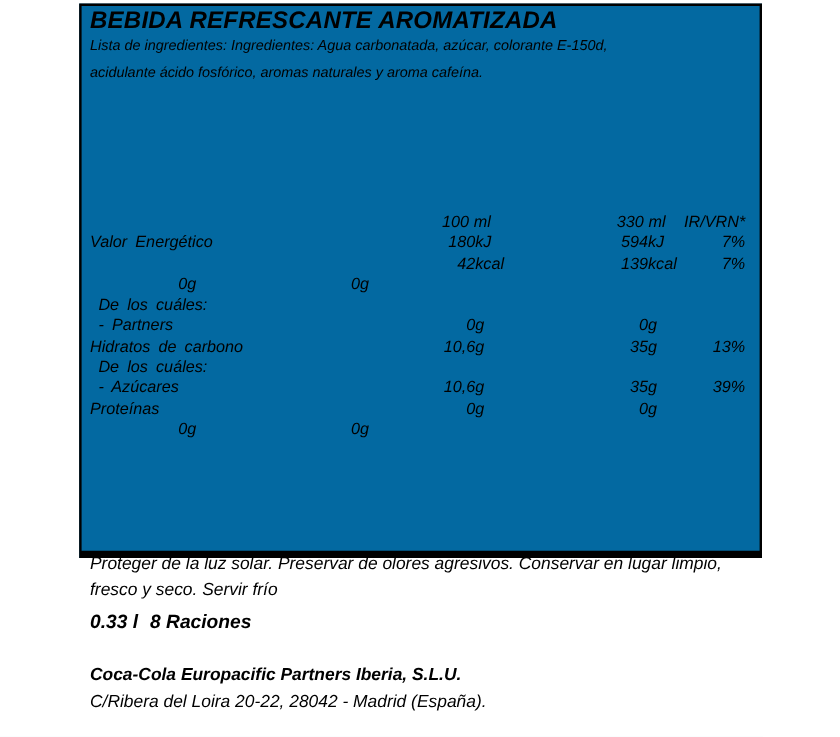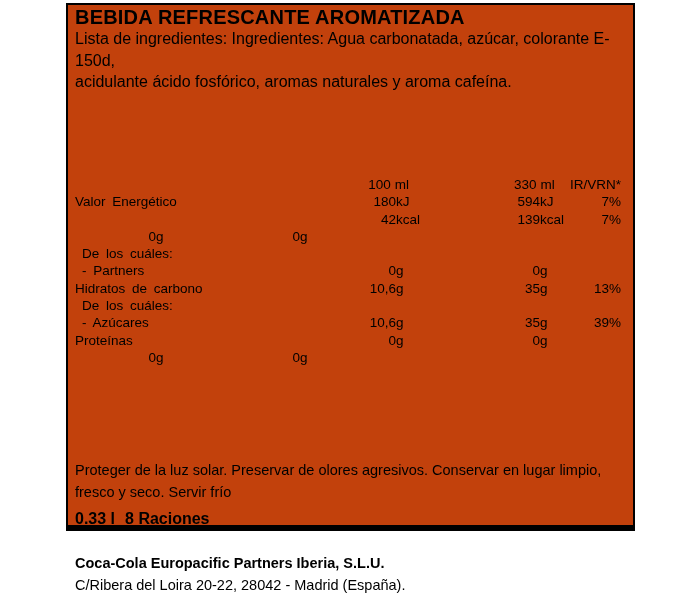--- a/index.html
+++ b/index.html
@@ -14,43 +14,44 @@
     width: 700px;
     height: 614px;
     background: #ffffff;
     overflow: hidden;
   }
   .label-box {
     position: absolute;
     left: 66px;
     top: 3px;
     width: 569px;
-    height: 528px;
+    height: 462px;
     box-sizing: border-box;
     border: 2px solid #000000;
     border-bottom-width: 6px;
-    background: #c2410c;
+    background: #0369a1;
+    font-style: italic;
   }
   .title {
     position: absolute;
     left: 7px;
     top: 1px;
     margin: 0;
     font-size: 20px;
     font-weight: bold;
     letter-spacing: 0.2px;
     white-space: nowrap;
   }
   .ingredients {
     position: absolute;
     left: 7px;
     top: 23px;
     width: 555px;
     margin: 0;
-    font-size: 16px;
+    font-size: 12px;
     line-height: 21.5px;
   }
   .ntable {
     position: absolute;
     left: 0;
     top: 171px;
     width: 100%;
   }
   .trow {
     display: flex;

